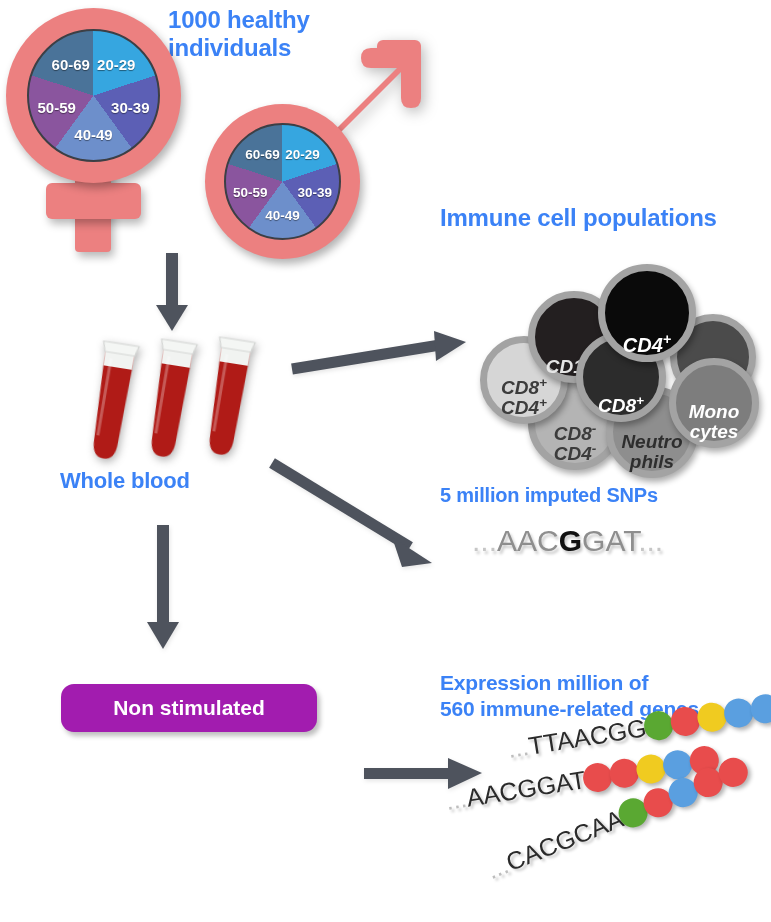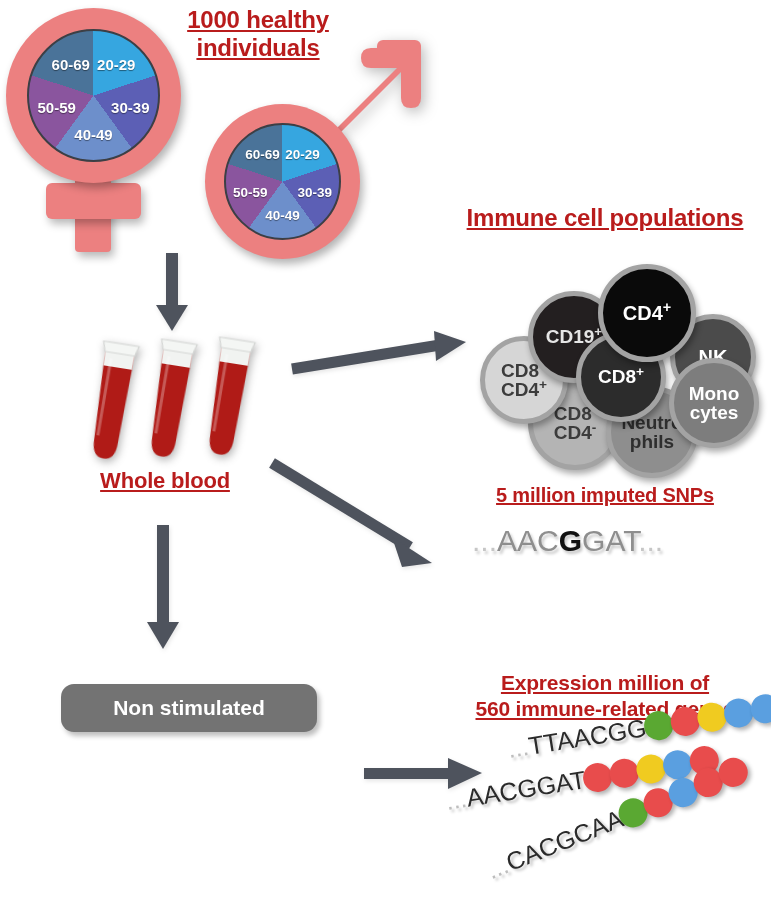--- a/index.html
+++ b/index.html
@@ -5,23 +5,22 @@
   html,body{margin:0;padding:0;background:#ffffff;}
   body{
     width:771px;height:922px;position:relative;overflow:hidden;
     font-family:"Liberation Sans","DejaVu Sans",sans-serif;
     -webkit-font-smoothing:antialiased;
   }
   .abs{position:absolute;}
 
   
   .heading{
-    font-weight:bold;color:#b91c1c;text-align:center;line-height:1.18;
+    font-weight:bold;color:#3b82f6;line-height:1.18;
     letter-spacing:-0.2px;
-    text-decoration:underline;
   }
   #cohort-title{left:168px;top:6px;width:180px;font-size:24px;}
   #immune-title{left:440px;top:204px;width:330px;font-size:24px;}
   #snp-title{left:440px;top:484px;width:330px;font-size:20px;}
   #expr-title{left:440px;top:670px;width:330px;font-size:21px;line-height:1.25;}
   #blood-label{left:60px;top:468px;width:210px;font-size:22px;}
 
   
   .sym-wrap{position:absolute;}
   .sym-ring{
@@ -53,25 +52,26 @@
   .arrow{position:absolute;filter:drop-shadow(1px 2px 2px rgba(0,0,0,.10));}
 
   
   #tubes{position:absolute;left:96px;top:330px;width:190px;height:140px;}
   .tube{position:absolute;width:38px;height:128px;transform-origin:50% 0%;
         filter:drop-shadow(2px 3px 4px rgba(0,0,0,.30));}
 
   
   .cell{
     position:absolute;border-radius:50%;
-    border:5px solid #a3a3a3;
+    border:7px solid #a3a3a3;
     box-sizing:border-box;
-    display:flex;align-items:center;justify-content:center;
+    display:flex;align-items:flex-end;justify-content:center;
     text-align:center;font-weight:bold;line-height:1.02;
     box-shadow:2px 4px 6px rgba(0,0,0,.33);
+    font-style:italic;
   }
   .cell span{display:block;}
   .cell sup{font-size:.72em;vertical-align:super;line-height:0;}
 
   
   .snp-row{
     position:absolute;font-size:30px;font-weight:normal;
     font-family:"Liberation Sans","DejaVu Sans",sans-serif;
     white-space:nowrap;color:#b9b9b9;letter-spacing:0px;
     text-shadow:2px 3px 3px rgba(0,0,0,.22);
@@ -234,21 +234,21 @@
       </div>
     </div>
   </div>
 
 <div class="abs heading" id="snp-title">5 million imputed SNPs</div>
 <div class="abs" id="snp-rows" style="left:468px;top:524px;width:300px;height:90px;">
     <div class="snp-row" style="left: 4px; top: 0px;"><span class="dim">...</span><span class="mid">AAC</span><span class="hi">G</span><span class="mid">GAT</span><span class="dim">...</span></div>
   </div>
 
 <div id="stimuli">
-  <div class="stim-wide" id="stim-non" style="background: #737373; text-align: center;">Non stimulated</div>
+  <div class="stim-wide" id="stim-non" style="background: #a21caf; text-align: center;">Non stimulated</div>
 </div>
 
 <svg class="arrow" width="120" height="44" viewBox="0 0 120 44" style="left:364px;top:752px;">
   <rect x="0" y="16" width="90" height="11" fill="#4e535d"></rect>
   <polygon points="84,6 118,21 84,37" fill="#4e535d"></polygon>
 </svg>
 
 <div class="abs heading" id="expr-title">
   <div>Expression million of</div>
   <div>560 immune-related genes</div>

